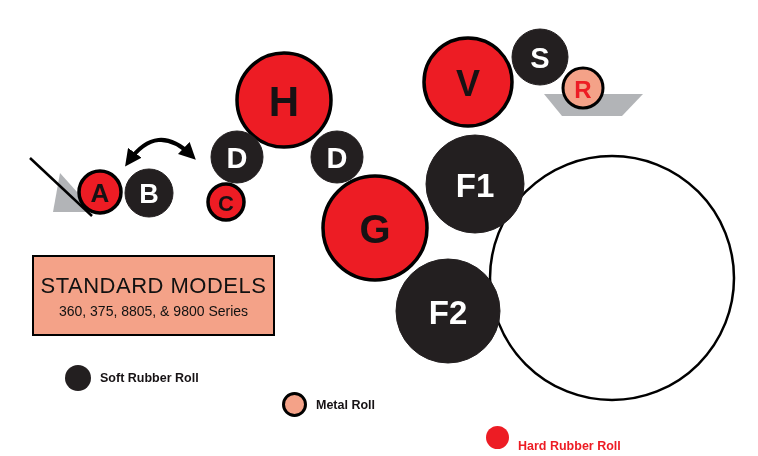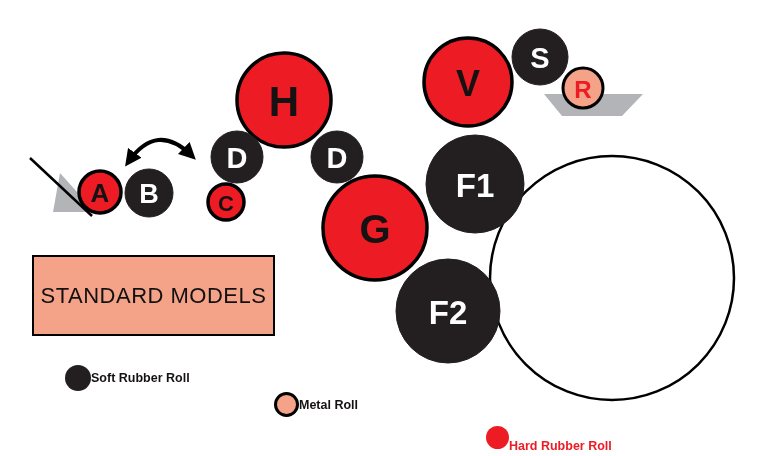--- a/index.html
+++ b/index.html
@@ -28,29 +28,29 @@
   
   .models-box{
     position:absolute;left:32px;top:255px;width:243px;height:81px;
     background:var(--metal);border:2.5px solid #000;box-sizing:border-box;
     display:flex;flex-direction:column;align-items:center;justify-content:center;gap:4px;
   }
   .models-title{font-size:22px;letter-spacing:0.5px;color:#111;font-weight:normal;}
   .models-sub{font-size:14px;color:#111;}
 
   
-  .legend-item{position:absolute;display:flex;align-items:center;}
+  .legend-item{position:absolute;display:flex;align-items:center;gap:9px;}
   .legend-swatch{display:inline-block;border-radius:50%;box-sizing:border-box;}
   .sw-soft{width:26px;height:26px;background:var(--soft);}
   .sw-metal{width:25px;height:25px;background:var(--metal);border:3px solid #000;}
   .sw-hard{width:23px;height:23px;background:var(--hard);}
   .legend-label{font-size:12.5px;font-weight:bold;color:#161214;}
   .legend-label.red{color:var(--hard);margin-top:18px;}
   .li-soft{left:65px;top:365px;}
-  .li-metal{left:274px;top:392px;text-align:right;}
+  .li-metal{left:282px;top:392px;text-align:right;}
   .li-hard{left:486px;top:421px;}
 </style>
 </head>
 <body>
 
 <div class="stage">
 
   <svg width="758" height="456" viewBox="0 0 758 456">
     <defs>
       <marker id="ah" viewBox="0 0 10 10" refX="6" refY="5" markerWidth="4.2" markerHeight="4.2" orient="auto-start-reverse">
@@ -123,20 +123,21 @@
     </g>
 
     <g>
       <circle class="c-metal" cx="583" cy="88" r="20"></circle>
       <text class="lbl lbl-red" x="583" y="89" font-size="24">R</text>
     </g>
   </svg>
 
   <div class="models-box">
     <div class="models-title">STANDARD MODELS</div>
+    <div class="models-sub">360, 375, 8805, &amp; 9800 Series</div>
   </div>
 
   <div class="legend-item li-soft">
     <span class="legend-swatch sw-soft"></span>
     <span class="legend-label">Soft Rubber Roll</span>
   </div>
 
   <div class="legend-item li-metal">
     <span class="legend-swatch sw-metal"></span>
     <span class="legend-label">Metal Roll</span>

